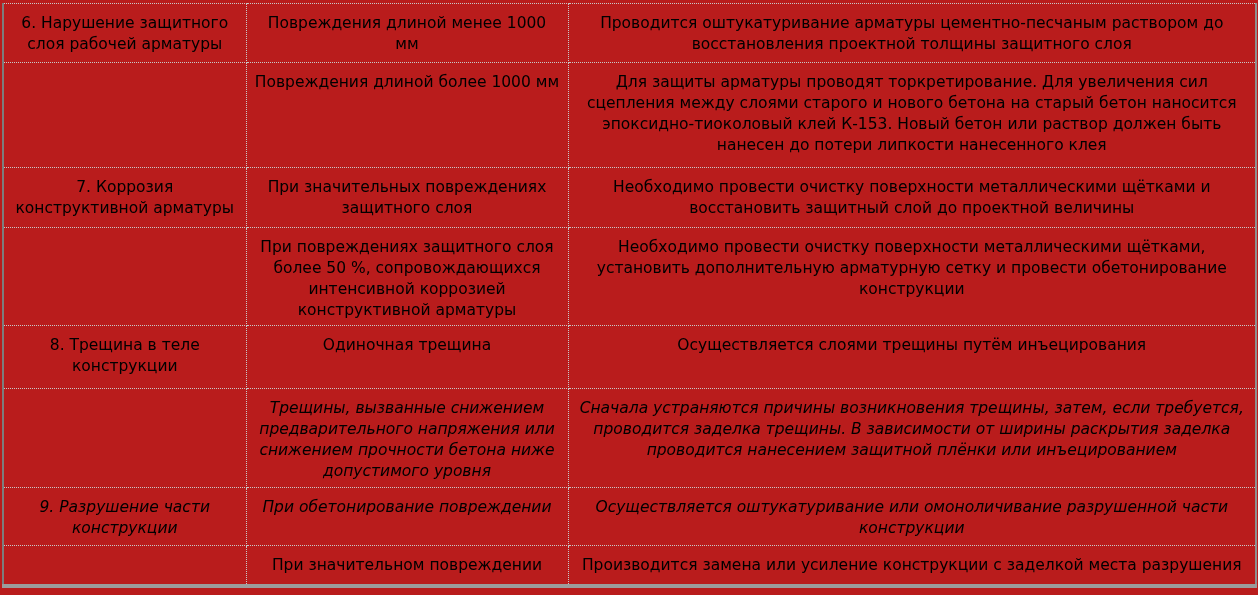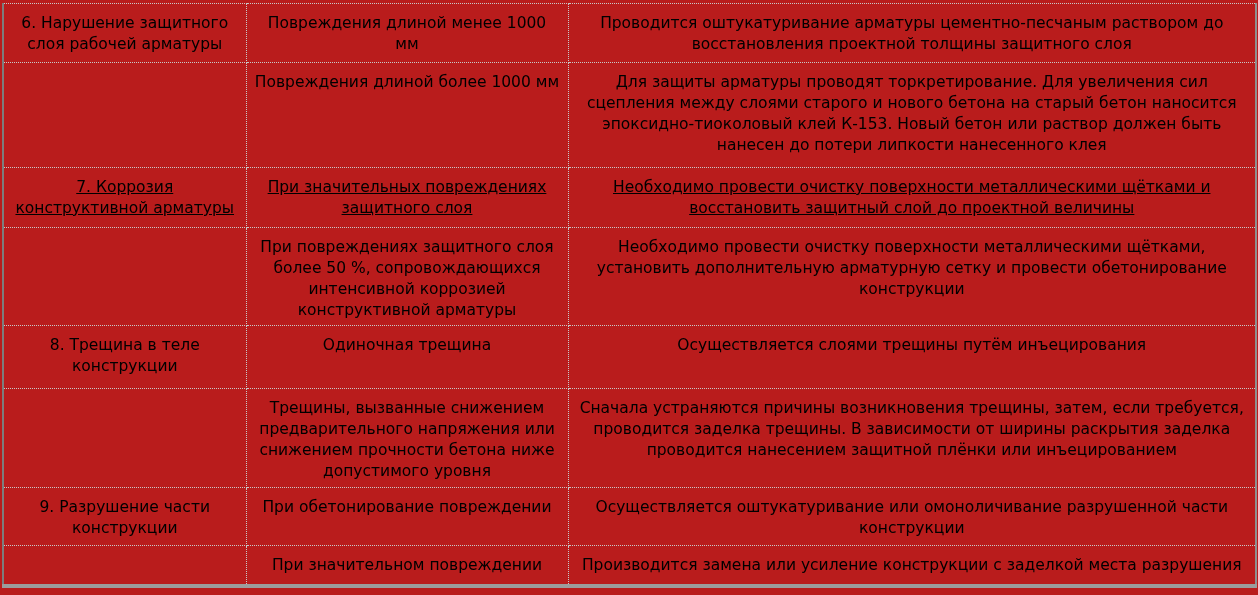--- a/index.html
+++ b/index.html
@@ -33,25 +33,25 @@
     text-align: center;
     padding: 9px 8px 4px 8px;
     box-sizing: border-box;
     overflow: hidden;
   }
   col.c1 { width: 243px; }
   col.c2 { width: 322px; }
   col.c3 { width: 688px; }
   tr.r1 { height: 59px; }
   tr.r2 { height: 105px; }
-  tr.r3 { height: 60px; text-decoration: underline; }
+  tr.r3 { height: 60px; }
   tr.r4 { height: 98px; }
   tr.r5 { height: 63px; padding-left: 12px; }
-  tr.r6 { height: 99px; }
-  tr.r7 { height: 58px; }
+  tr.r6 { height: 99px; font-style: italic; }
+  tr.r7 { height: 58px; font-style: italic; }
   tr.r8 { height: 40px; }
 </style>
 </head>
 <body>
 
 <div class="page">
   <table class="defects">
     <colgroup>
       <col class="c1">
       <col class="c2">

